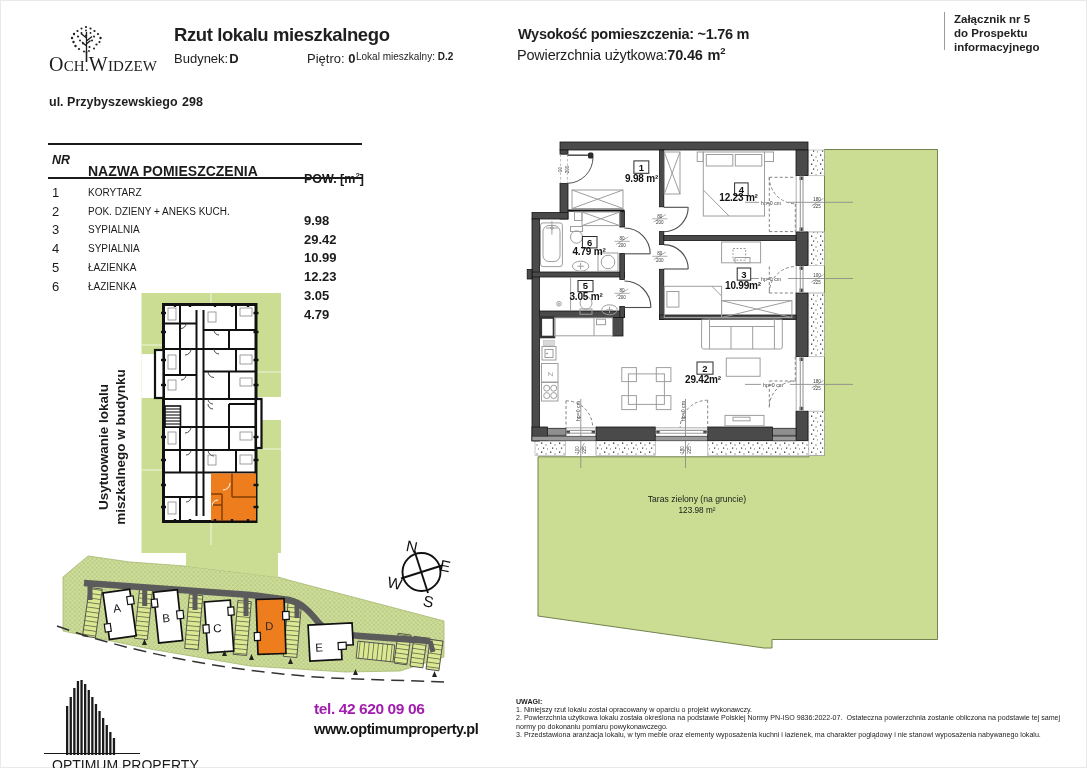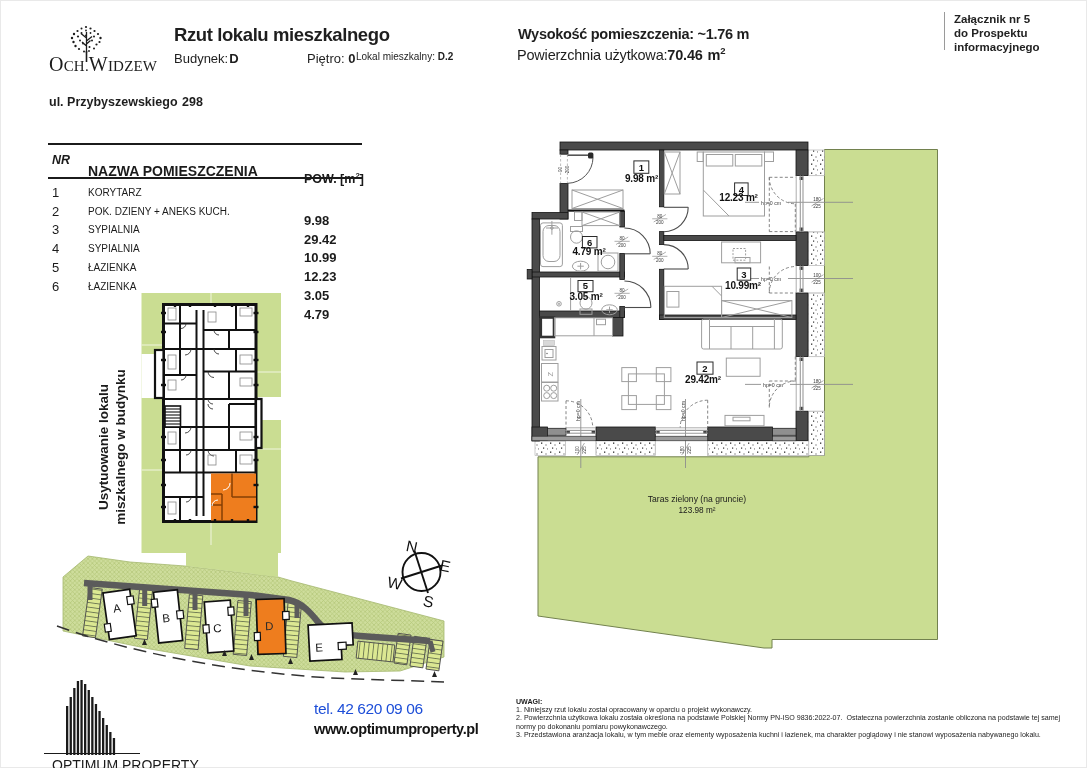--- a/index.html
+++ b/index.html
@@ -330,21 +330,21 @@
         <rect x="45.6" y="50" width="2.3" height="30"></rect>
         <rect x="49.2" y="57" width="2.3" height="23"></rect>
         <rect x="52.8" y="63" width="2.3" height="17"></rect>
 </g>
 </svg>
 
 <div class="abs" style="left:44px;top:753px;width:96px;height:1.2px;background:#1a1a1a;"></div>
 <div class="abs" style="left:52px;top:757px;font-size:14px;letter-spacing:0px;color:#1a1a1a;">OPTIMUM PROPERTY</div>
 
 
-<div class="abs" style="left:314px;top:700px;font-size:15.5px;font-weight:400;letter-spacing:-0.4px;color:#1d4ed8;">tel. 42 620 09 06</div>
+<div class="abs" style="left:314px;top:700px;font-size:15.5px;font-weight:700;letter-spacing:-0.4px;color:#a21caf;">tel. 42 620 09 06</div>
 <div class="abs" style="left:314px;top:721px;font-size:14.5px;font-weight:800;letter-spacing:-0.4px;color:#141414;">www.optimumproperty.pl</div>
 
 <div class="abs" style="left:516px;top:698px;font-size:7.1px;line-height:8.2px;color:#1b1b1b;white-space:nowrap;"><b>UWAGI:</b><br>1. Niniejszy rzut lokalu został opracowany w oparciu o projekt wykonawczy.<br>2. Powierzchnia użytkowa lokalu została określona na podstawie Polskiej Normy PN-ISO 9836:2022-07.&nbsp; Ostateczna powierzchnia zostanie obliczona na podstawie tej samej<br>normy po dokonaniu pomiaru powykonawczego.<br>3. Przedstawiona aranżacja lokalu, w tym meble oraz elementy wyposażenia kuchni i łazienek, ma charakter poglądowy i nie stanowi wyposażenia nabywanego lokalu.</div>
 
 <svg class="abs" style="left:525px;top:135px;" width="420" height="525" viewBox="525 135 420 525">
 <defs>
 <pattern id="spk" width="9" height="9" patternUnits="userSpaceOnUse">
 <rect width="9" height="9" fill="#ffffff"></rect>
 <rect x="1" y="1.5" width="1.3" height="1.3" fill="#2a2a2a"></rect>
 <rect x="5.5" y="3.5" width="1" height="1" fill="#333"></rect>

